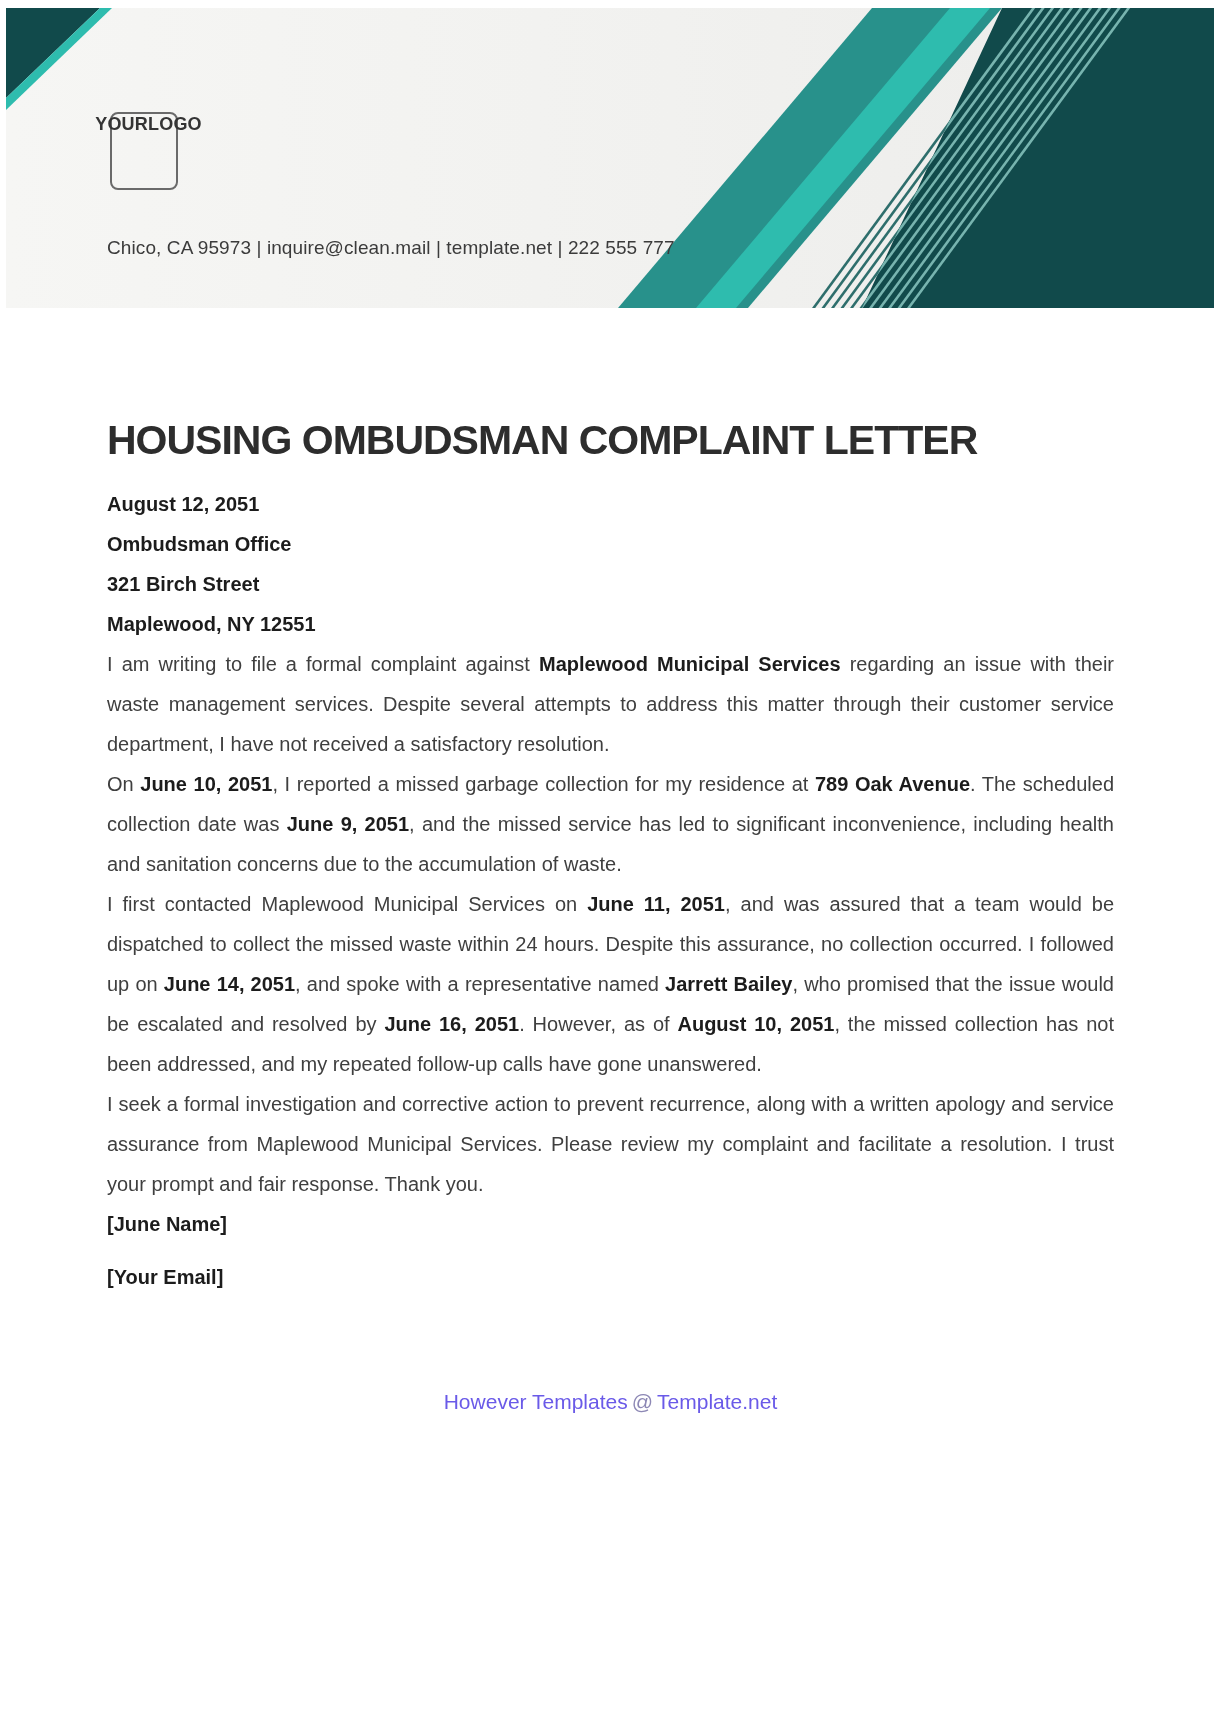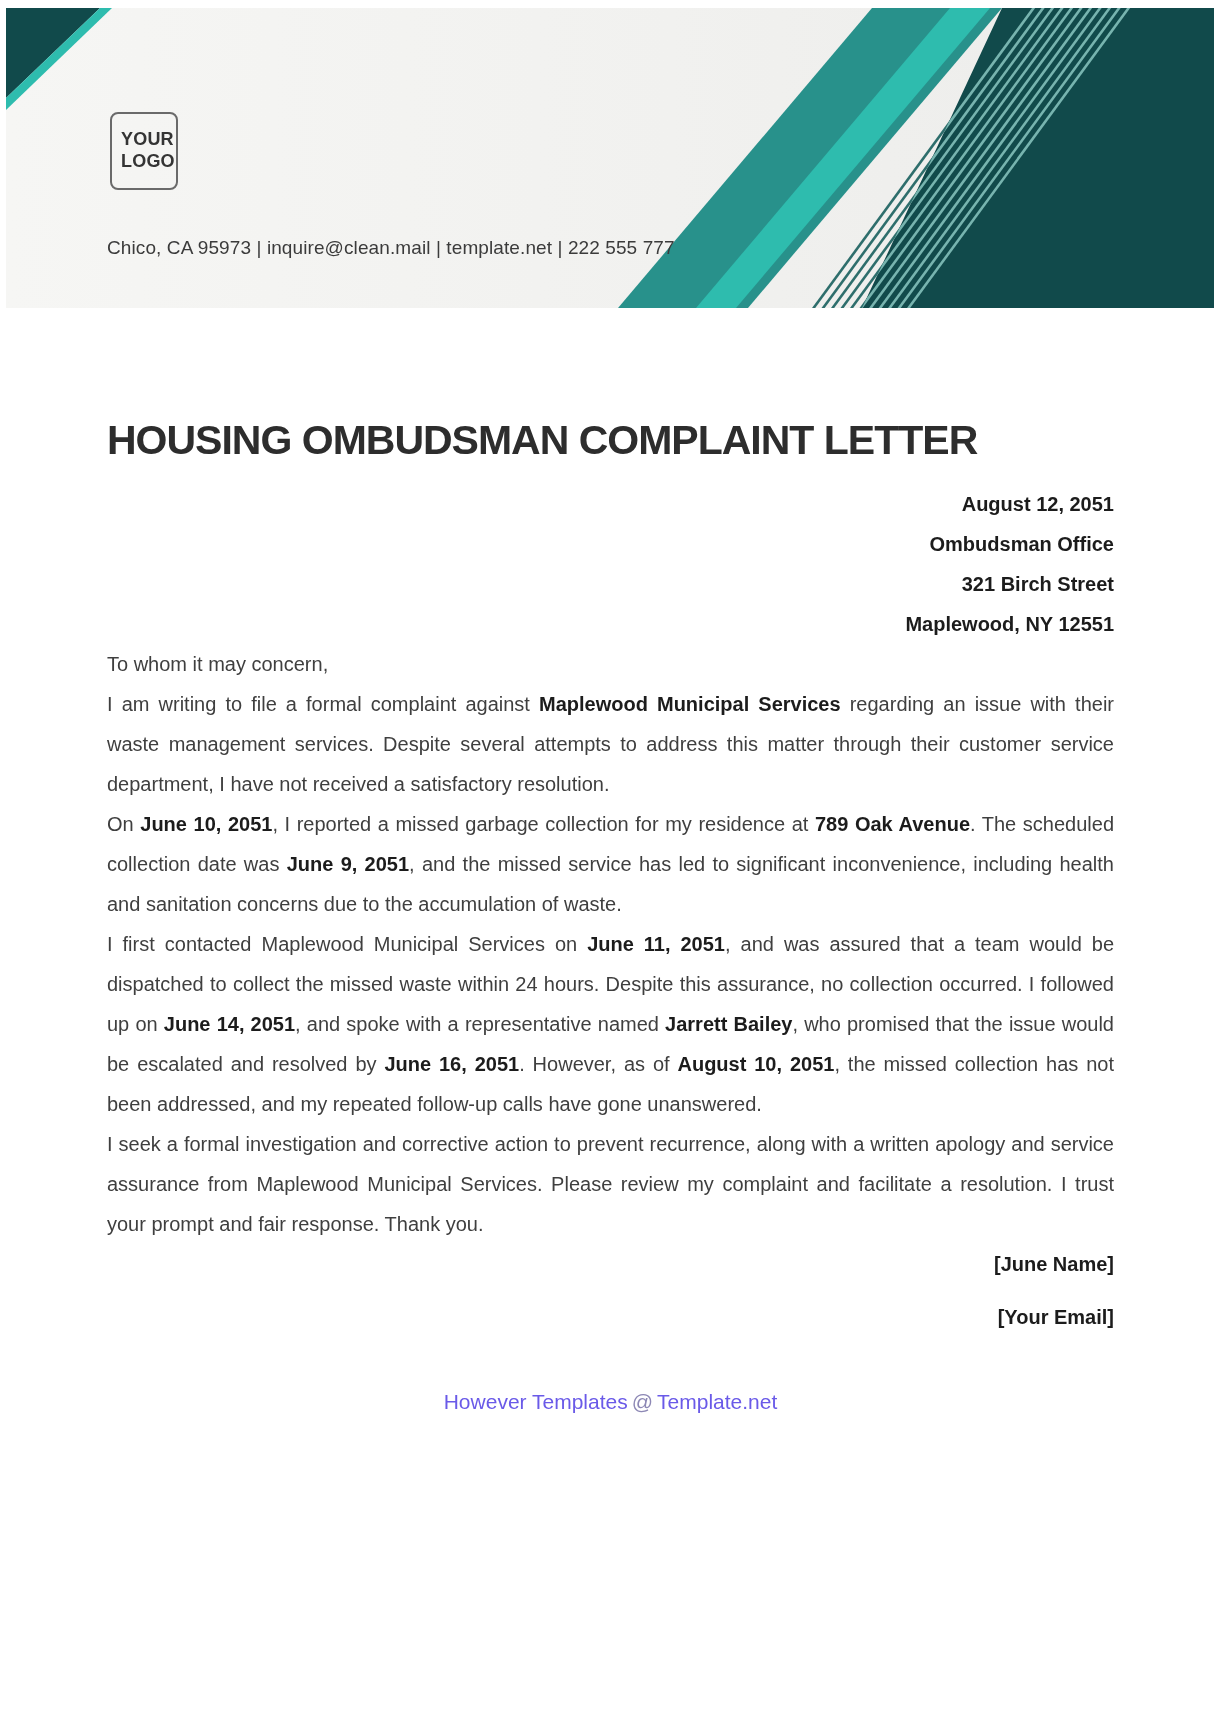--- a/index.html
+++ b/index.html
@@ -19,21 +19,21 @@
     height: 300px;
   }
   .header-band svg { display: block; width: 100%; height: 100%; }
 
   .logo-box {
     position: absolute;
     left: 110px; top: 112px;
     width: 68px; height: 78px;
     border: 2px solid #6a6a6a;
     border-radius: 8px;
-    display: flex; flex-direction: column; justify-content: center;
+    display: flex; flex-direction: row; justify-content: center;
     padding-left: 9px;
     font-size: 18px; font-weight: 600; color: #343434;
     line-height: 1.22; letter-spacing: 0.2px;
   }
   .contact-line {
     position: absolute;
     left: 107px; top: 237px;
     font-size: 19px; color: #3b3b3b; letter-spacing: 0.1px;
   }
 
@@ -44,21 +44,21 @@
     width: 1007px;
     font-size: 20px; color: #3f3f3f;
   }
   .letter-title {
     font-size: 41px; font-weight: bold; color: #2d2d2d;
     letter-spacing: -1px; white-space: nowrap;
     line-height: 44px; margin: 0 0 22px 0;
   }
   .letter p { margin: 0; line-height: 40px; }
   .letter p.para { text-align: justify; }
-  .letter p.line.bold { font-weight: bold; color: #1c1c1c; text-align: right; }
+  .letter p.line.bold { font-weight: bold; color: #1c1c1c; }
   .letter strong { font-weight: bold; color: #1c1c1c; }
   .letter p.gap-before { margin-top: 13px; }
 
   
   .footer-credit {
     position: absolute;
     left: 107px; top: 1388px; width: 1007px;
     text-align: center;
     font-size: 21px; line-height: 28px;
   }
@@ -128,21 +128,20 @@
 
 <div class="contact-line">Chico, CA 95973 | inquire@clean.mail | template.net | 222 555 777</div>
 
 <div class="letter">
   <div class="letter-title">HOUSING OMBUDSMAN COMPLAINT LETTER</div>
   <div>
       <p class="line bold">August 12, 2051</p>
       <p class="line bold">Ombudsman Office</p>
       <p class="line bold">321 Birch Street</p>
       <p class="line bold">Maplewood, NY 12551</p>
-      <p class="line">To whom it may concern,</p>
       <p class="para"><span>I am writing to file a formal complaint against </span><strong>Maplewood Municipal Services</strong><span> regarding an issue with their waste management services. Despite several attempts to address this matter through their customer service department, I have not received a satisfactory resolution.</span></p>
       <p class="para"><span>On </span><strong>June 10, 2051</strong><span>, I reported a missed garbage collection for my residence at </span><strong>789 Oak Avenue</strong><span>. The scheduled collection date was </span><strong>June 9, 2051</strong><span>, and the missed service has led to significant inconvenience, including health and sanitation concerns due to the accumulation of waste.</span></p>
       <p class="para"><span>I first contacted Maplewood Municipal Services on </span><strong>June 11, 2051</strong><span>, and was assured that a team would be dispatched to collect the missed waste within 24 hours. Despite this assurance, no collection occurred. I followed up on </span><strong>June 14, 2051</strong><span>, and spoke with a representative named </span><strong>Jarrett Bailey</strong><span>, who promised that the issue would be escalated and resolved by </span><strong>June 16, 2051</strong><span>. However, as of </span><strong>August 10, 2051</strong><span>, the missed collection has not been addressed, and my repeated follow-up calls have gone unanswered.</span></p>
       <p class="para"><span>I seek a formal investigation and corrective action to prevent recurrence, along with a written apology and service assurance from Maplewood Municipal Services. Please review my complaint and facilitate a resolution. I trust your prompt and fair response. Thank you.</span></p>
       <p class="line bold">[June Name]</p>
       <p class="line bold gap-before">[Your Email]</p>
     </div>
 </div>
 
 <div class="footer-credit" style="color: rgb(106, 90, 232);">

